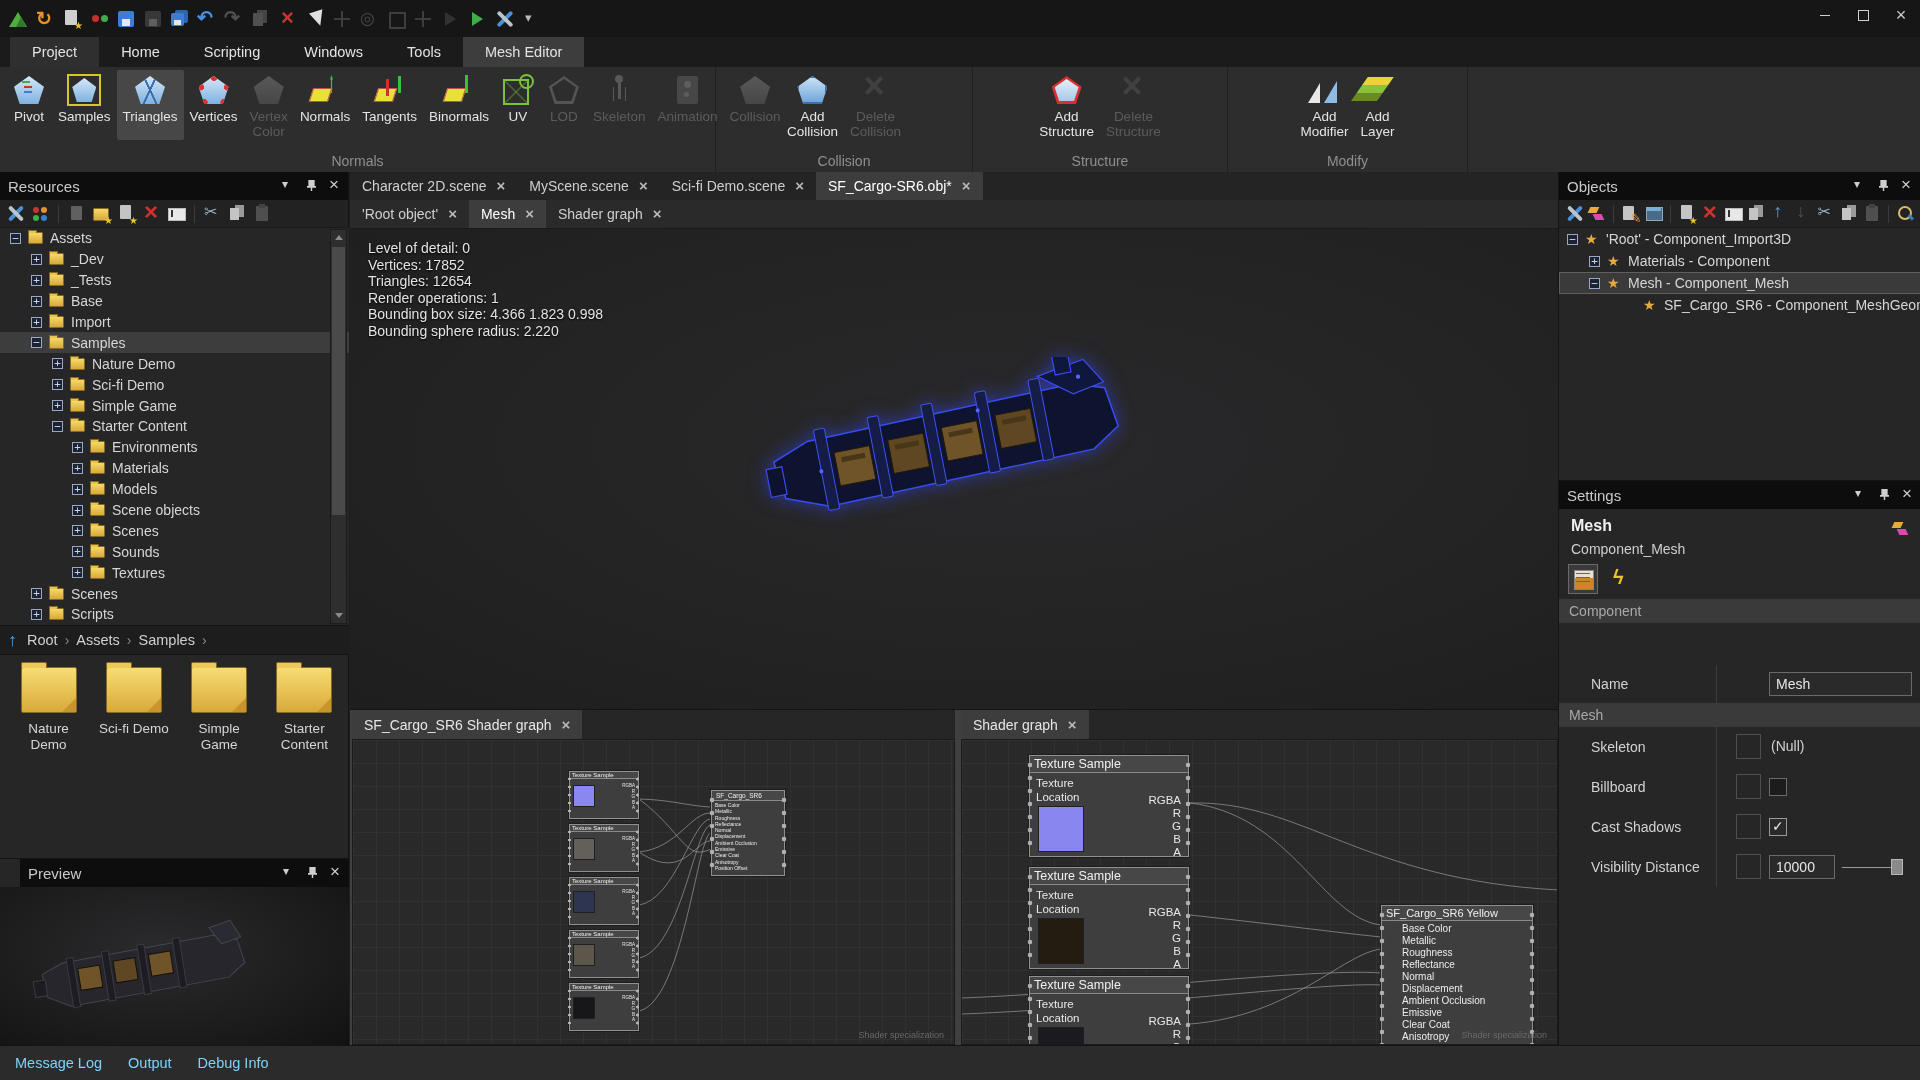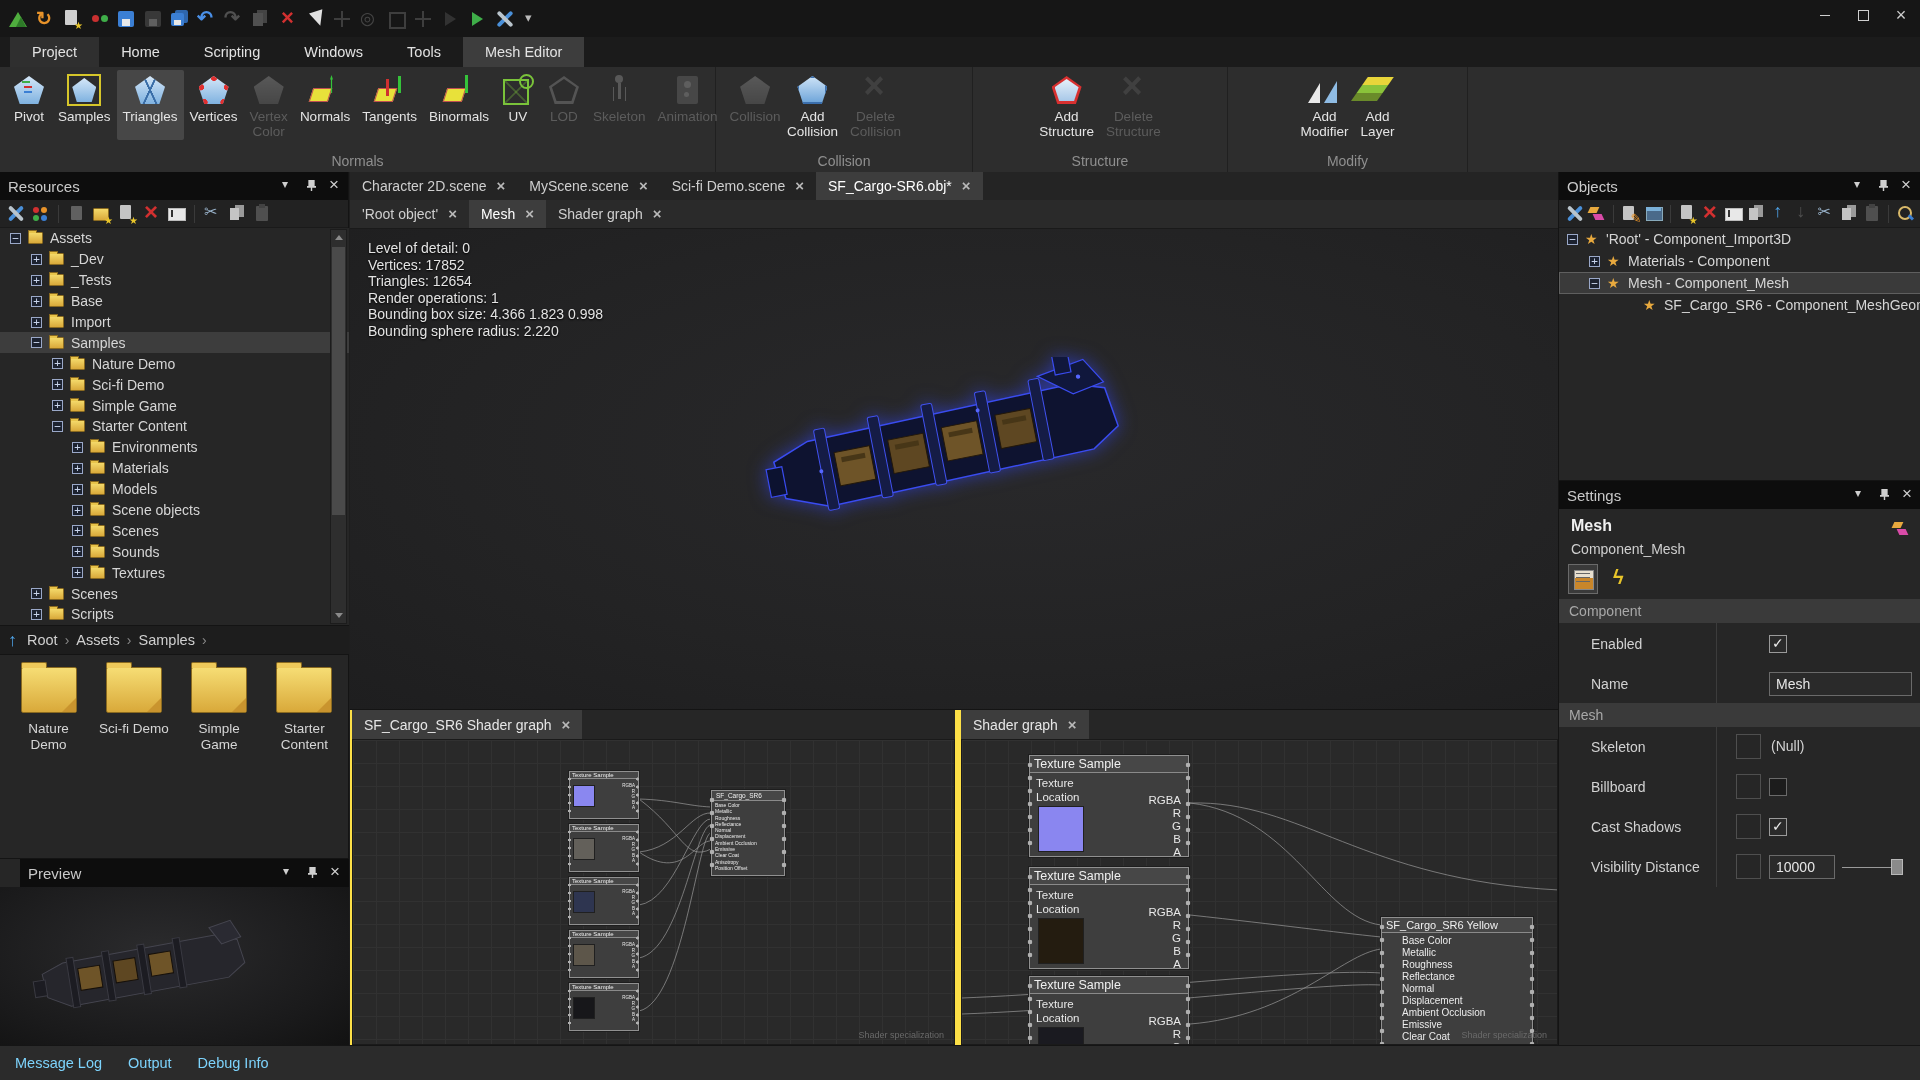--- a/index.html
+++ b/index.html
@@ -166,21 +166,21 @@
   #doc-tabs { height:28px; background:#242424; display:flex; align-items:stretch; }
   .dtab { display:flex; align-items:center; gap:10px; padding:0 12px; font-size:14px; color:#cfcfcf; }
   .dtab.active { background:#3d3d3d; color:#fff; }
   .tab-x { color:#b9b9b9; font-size:15px; line-height:10px; }
   .tab-x::before { content:"×"; font-weight:bold; }
   #inner-tabs { height:29px; background:#2a2a2a; border-bottom:1px solid #1a1a1a; display:flex; align-items:stretch; }
   #viewport { position:absolute; left:0; top:57px; width:1208px; height:481px; background:radial-gradient(ellipse at 55% 45%, #29292b 0%, #232324 60%, #1e1e1f 100%); border-bottom:1px solid #141414; overflow:hidden; }
   #vp-stats { position:absolute; left:18px; top:11px; font-size:14px; line-height:16.5px; color:#e4e4e4; white-space:pre-line; text-shadow:0 1px 2px #000; }
 
   
-  #graphs { position:absolute; left:0; top:538px; width:1208px; bottom:0; background:#fde047; }
+  #graphs { position:absolute; left:0; top:538px; width:1208px; bottom:0; background:#404040; }
   .gpanel { position:absolute; top:0; bottom:0; }
   .gtabs { height:29px; background:#262626; display:flex; }
   .gtab { display:flex; align-items:center; gap:10px; padding:0 12px; font-size:14px; color:#e6e6e6; background:#3d3d3d; }
   .garea { position:absolute; left:0; top:29px; right:0; bottom:0; overflow:hidden;
     background-color:#292929;
     background-image:linear-gradient(to right,#313131 1px,transparent 1px),linear-gradient(to bottom,#313131 1px,transparent 1px);
     background-size:23px 23px; border:1px solid #1a1a1a; }
   .wires { position:absolute; left:0; top:0; }
   .gnode { position:absolute; background:#3e3e3e; border:1px solid #909090; box-shadow:0 0 0 1px #1e1e1e; }
   .gnode-title { background:#474747; border-bottom:1px solid #8a8a8a; color:#f0f0f0; padding:1px 4px; }
@@ -898,21 +898,21 @@
                 <div class="gnode-thumb" style="background: rgb(26, 26, 32);"></div>
                 <div class="gnode-out">RGBA
 R
 G
 B
 A</div>
                 <div class="pdots l"></div>
                 <div class="pdots r"></div>
               </div>
             </div>
-          <div class="gnode mnode" style="left:419px; top:177px; height:150px;">
+          <div class="gnode mnode" style="left:419px; top:165px; height:150px;">
             <div class="gnode-title">SF_Cargo_SR6 Yellow</div>
             <div class="gnode-ports">Base Color
 Metallic
 Roughness
 Reflectance
 Normal
 Displacement
 Ambient Occlusion
 Emissive
 Clear Coat
@@ -1014,25 +1014,20 @@
       <span id="set-comp-icon" class="tico i-comp"></span>
       <div id="set-type">Component_Mesh</div>
       <div id="set-tabs">
         <span class="set-tab on st-props"></span>
         <span class="set-tab st-event"></span>
       </div>
 
       <div class="set-section" style="top:118px;">
         <span>Component</span>
       </div>
-      <div class="set-row" style="top:142px; height:42px;">
-        <span class="set-label">Enabled</span>
-        <span class="set-div"></span>
-        <span class="cbox checked" style="top:12px;"></span>
-      </div>
       <div class="set-row" style="top:184px; height:38px;">
         <span class="set-label">Name</span>
         <span class="set-div"></span>
         <input class="tbox" style="top: 7px; width: 143px;" value="Mesh">
       </div>
 
       <div class="set-section" style="top:222px;">
         <span>Mesh</span>
       </div>
       <div class="set-row" style="top:246px; height:40px;">

